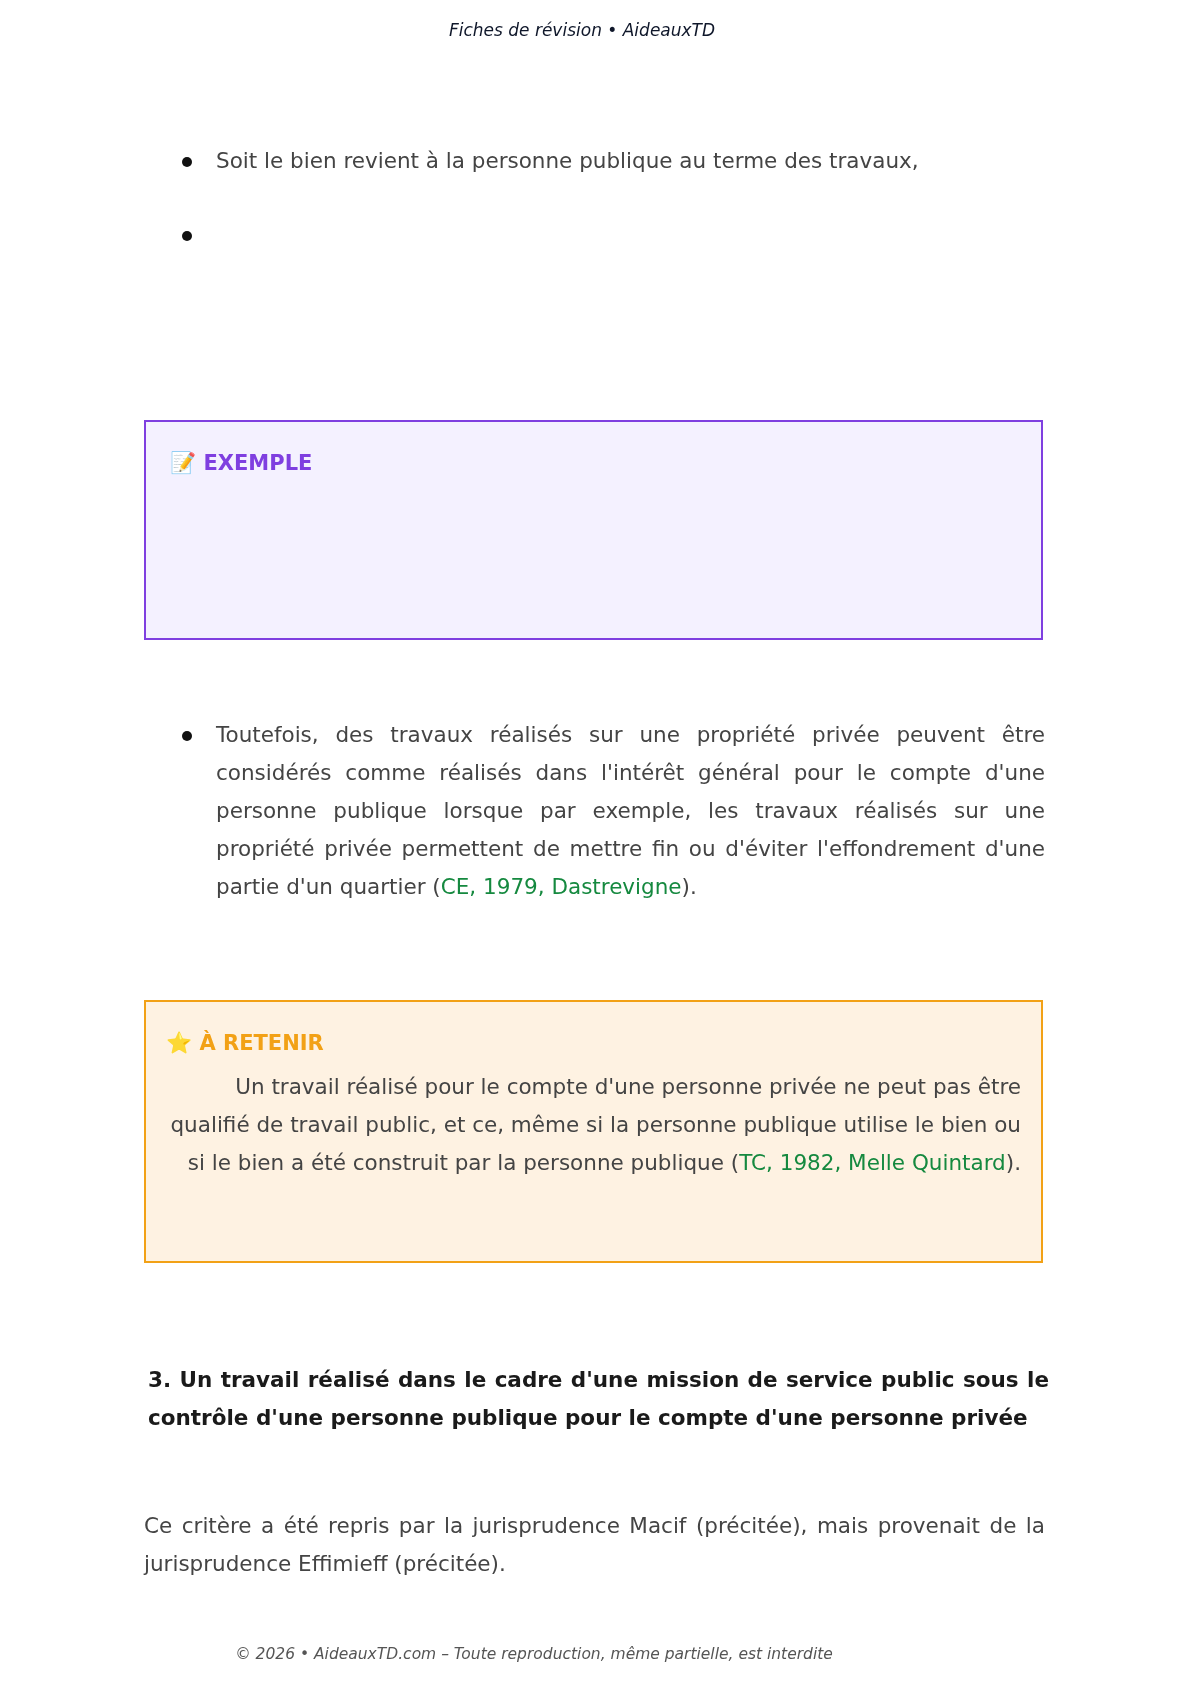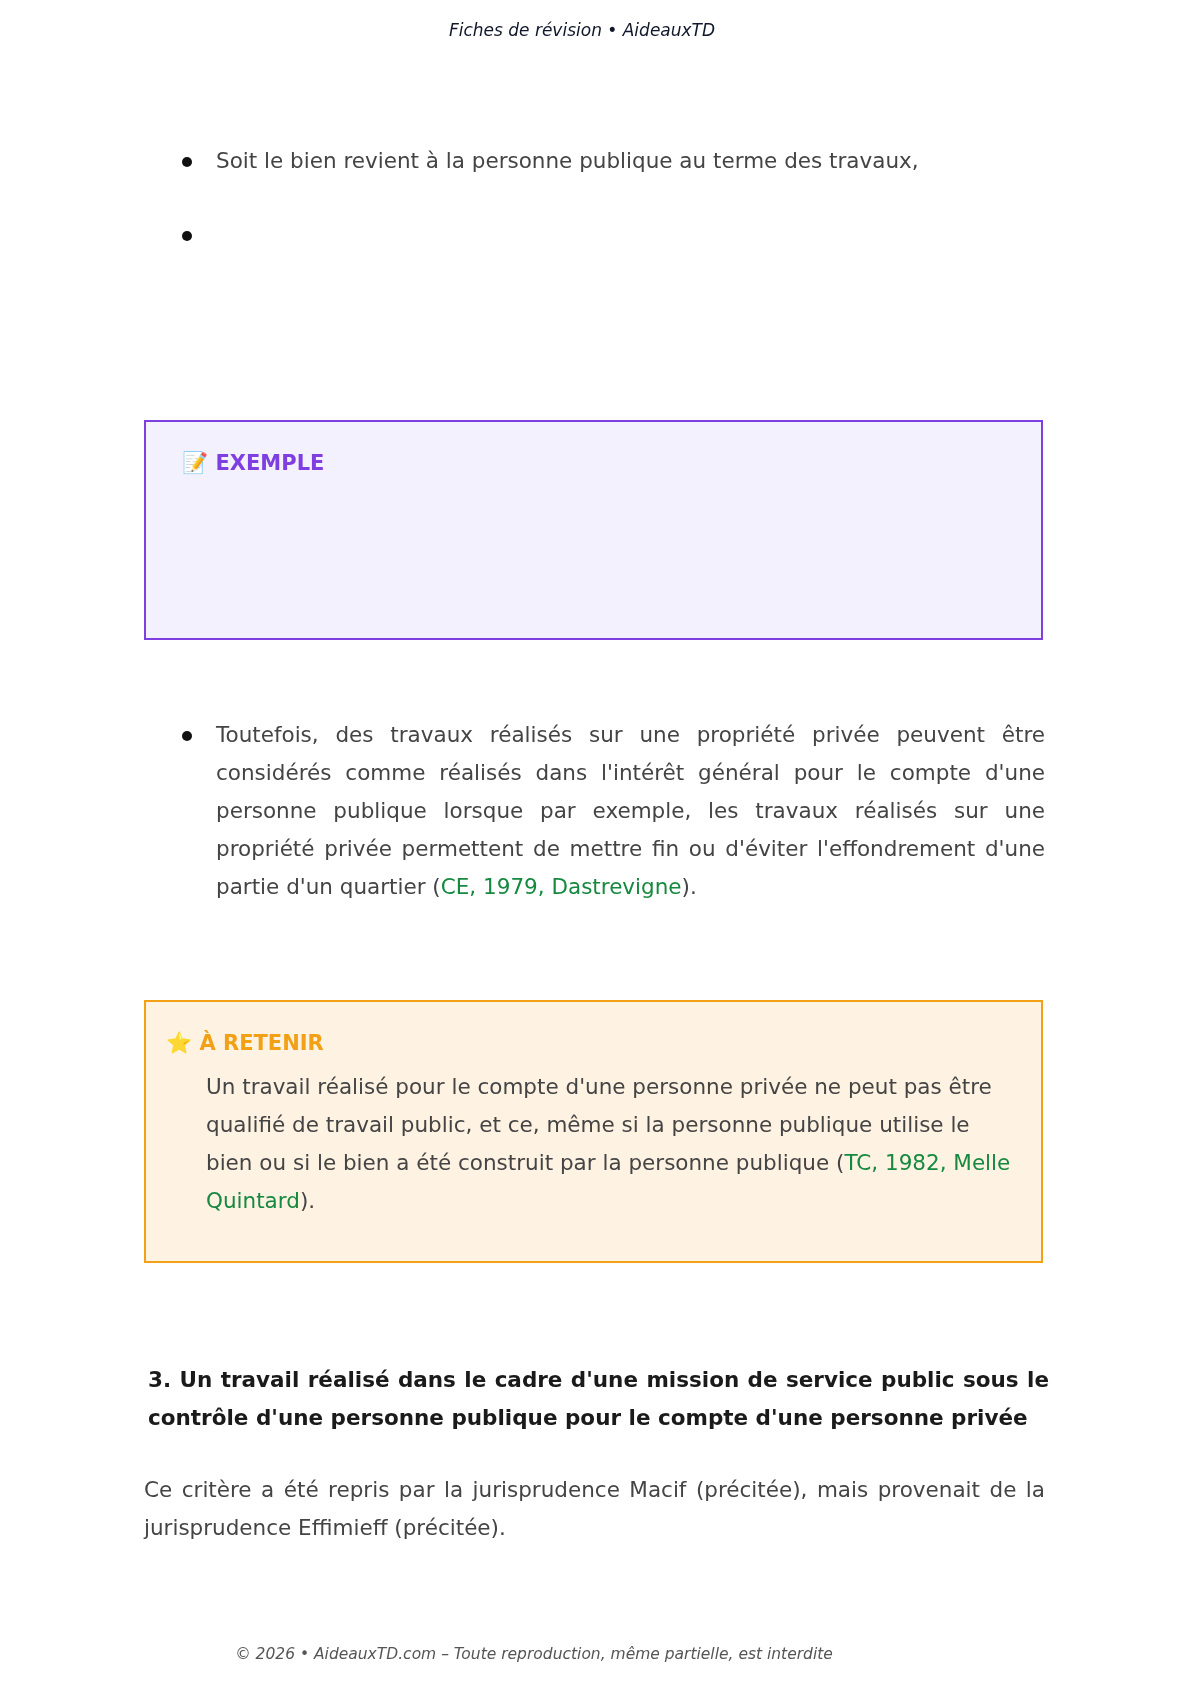--- a/index.html
+++ b/index.html
@@ -11,27 +11,27 @@
          font-style:italic; font-size:15.5px; color:#555; }
   .page { position:absolute; left:144px; width:901px; }
   .txt { font-size:21.5px; line-height:38px; text-align:justify; color:#444; }
   ul.bl { list-style:none; margin:0; padding:0; }
   ul.bl li { position:relative; padding-left:72px; font-size:21.5px; line-height:38px;
              text-align:justify; color:#444; }
   ul.bl li .dot { position:absolute; left:38px; top:15px; width:10px; height:10px;
                   border-radius:50%; background:#111; }
   .ref { color:#15893f; }
   .box { position:absolute; left:144px; width:899px; box-sizing:border-box; }
-  .box.ex { top:420px; height:220px; background:#f4f1ff; border:2px solid #7f3fe0; padding:26px 36px; }
+  .box.ex { top:420px; height:220px; background:#f4f1ff; border:2px solid #7f3fe0; padding:26px 24px; }
   .box.rt { top:1000px; height:263px; background:#fef2e2; border:2px solid #f2a116; padding:26px 20px; }
   .box .ttl { font-weight:bold; font-size:21px; line-height:30px; margin-bottom:14px; }
   .ex .ttl { color:#7f3fe0; }
   .rt .ttl { color:#f2a116; margin-bottom:10px; }
   .box .txt { color:#444; }
-  .rt .txt { text-align:left;margin-left:40px; }
+  .rt .txt { text-align:right; }
   h3 { position:absolute; left:144px; width:901px; top:1357px; margin:4px; font-size:21.5px;
        line-height:38px; text-align:justify; color:#1a1a1a; font-weight:bold; }
 </style>
 </head>
 <body>
 
 <div class="hdr">Fiches de révision • AideauxTD</div>
 
 <div class="page" style="top:142px;">
   <ul class="bl">
@@ -64,15 +64,15 @@
 <div class="box rt">
   <div class="ttl">
     <span>⭐</span>
     <span>À RETENIR</span>
   </div>
   <div class="txt"><span>Un travail réalisé pour le compte d'une personne privée ne peut pas être qualifié de travail public, et ce, même si la personne publique utilise le bien ou si le bien a été construit par la personne publique (</span><span class="ref">TC, 1982, Melle Quintard</span><span>).</span></div>
 </div>
 
 <h3>3. Un travail réalisé dans le cadre d'une mission de service public sous le contrôle d'une personne publique pour le compte d'une personne privée</h3>
 
-<div class="page txt" style="top:1471px;">Ce critère a été repris par la jurisprudence Macif (précitée), mais provenait de la jurisprudence Effimieff (précitée).</div>
+<div class="page txt" style="top:1507px;">Ce critère a été repris par la jurisprudence Macif (précitée), mais provenait de la jurisprudence Effimieff (précitée).</div>
 
 <div class="ftr">© 2026 • AideauxTD.com – Toute reproduction, même partielle, est interdite</div>
 
 </body></html>

